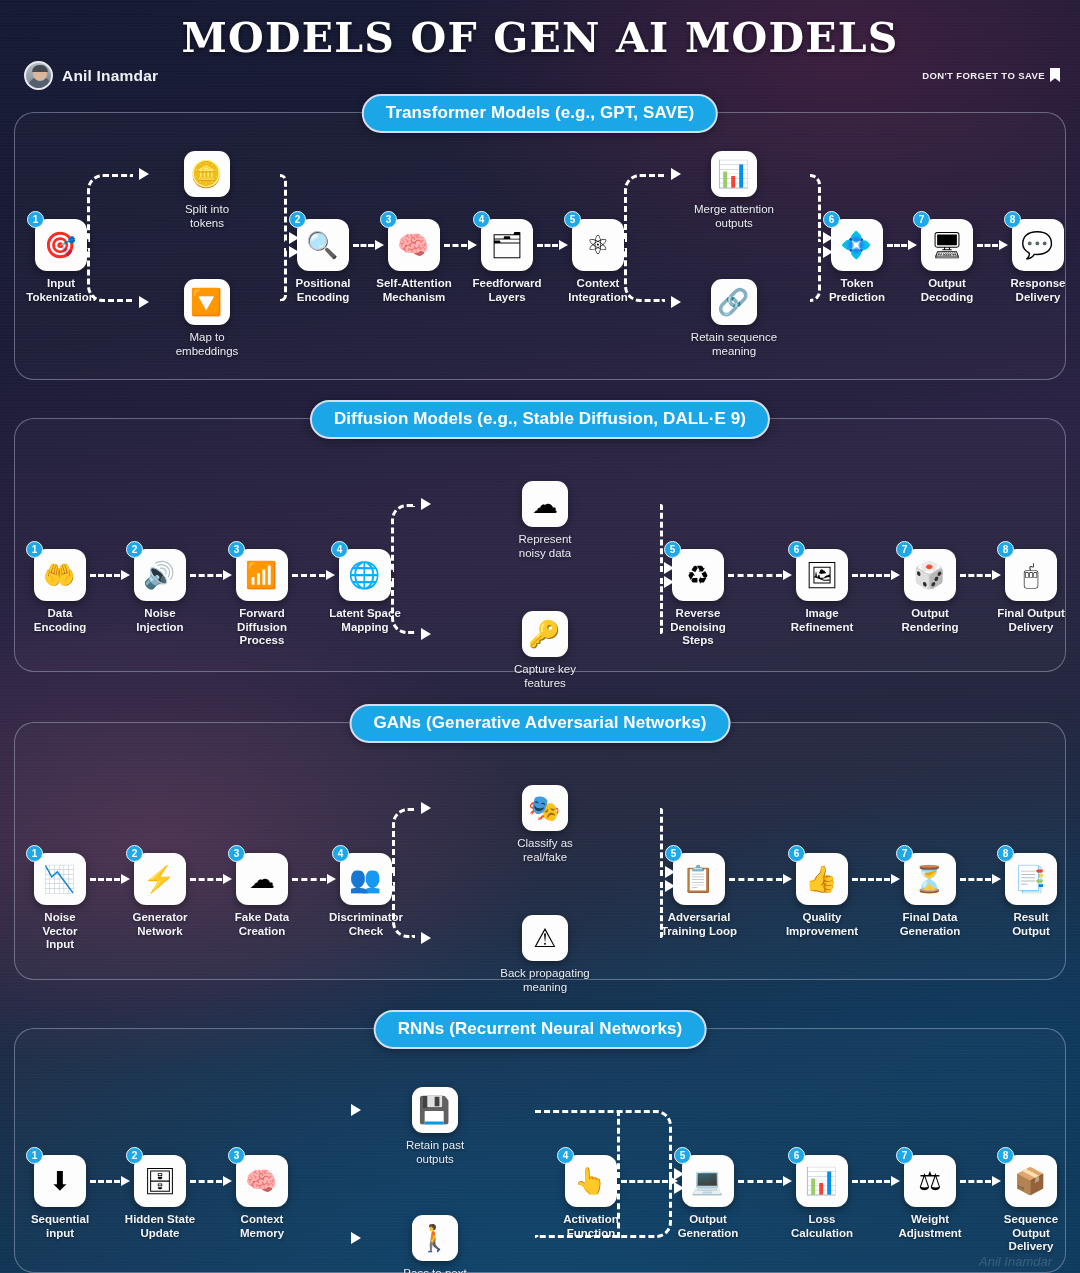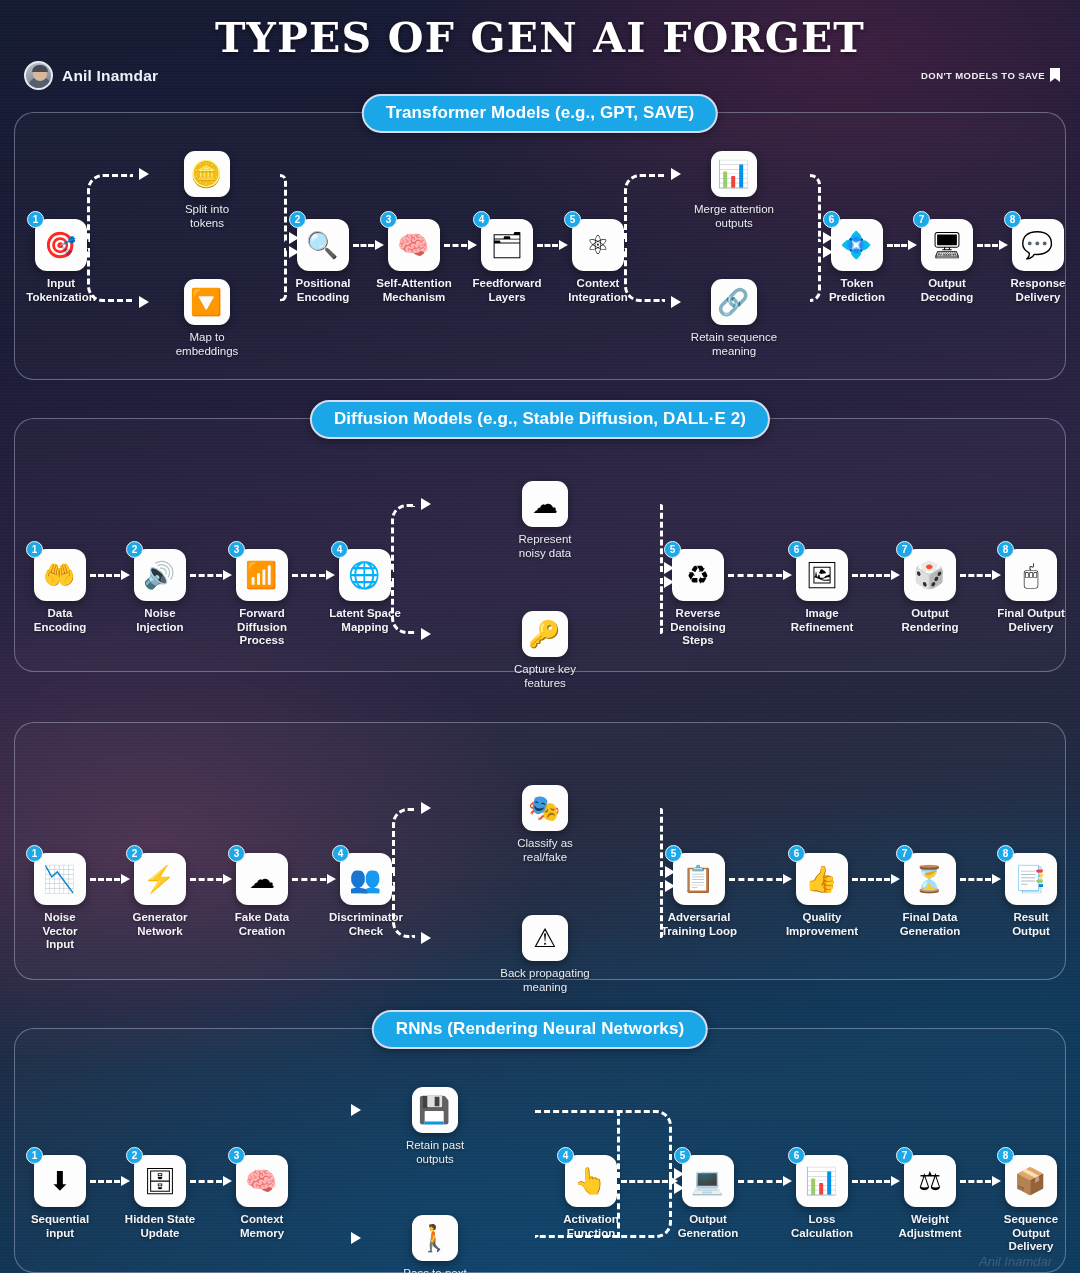--- a/index.html
+++ b/index.html
@@ -91,33 +91,33 @@
   .ico{ font-size:26px; line-height:1; }
   .wm { position:absolute; right:28px; bottom:4px; font-size:13px; color:rgba(255,255,255,.16);
         font-style:italic; }
 </style>
 </head>
 <body>
 
 <div id="bg"></div>
 <div id="noise"></div>
 
-<div class="title">TYPES OF GEN AI FORGET</div>
+<div class="title">MODELS OF GEN AI MODELS</div>
 
 <div class="author">
   <div class="avatar">
     <div class="body"></div>
       <div class="face"></div>
       <div class="hair"></div>
   </div>
   <div class="author-name">Anil Inamdar</div>
 </div>
 
 <div class="save-note">
-  <span>DON'T MODELS TO SAVE</span>
+  <span>DON'T FORGET TO SAVE</span>
   <span class="bookmark"></span>
 </div>
 
 <div id="sections-root">
     <div class="section" style="top: 112px; height: 268px;">
       <div class="pill">Transformer Models (e.g., GPT, SAVE)</div>
       <div class="flow">
         <div class="node" style="left: 46px; top: 106px;">
           <div class="tile">
             <div class="badge">1</div>
@@ -230,21 +230,21 @@
         <div class="brk bl" style="left: 609px; top: 135px; width: 41px; height: 54px;"></div>
         <div class="ahead" style="left: 656px; top: 55px;"></div>
         <div class="ahead" style="left: 656px; top: 183px;"></div>
         <div class="brk tr" style="left: 795px; top: 61px; width: 11px; height: 68px;"></div>
         <div class="brk br" style="left: 795px; top: 135px; width: 11px; height: 54px;"></div>
         <div class="ahead" style="left: 808px; top: 119px;"></div>
         <div class="ahead" style="left: 808px; top: 133px;"></div>
       </div>
     </div>
     <div class="section" style="top: 418px; height: 254px;">
-      <div class="pill">Diffusion Models (e.g., Stable Diffusion, DALL·E 2)</div>
+      <div class="pill">Diffusion Models (e.g., Stable Diffusion, DALL·E 9)</div>
       <div class="flow">
         <div class="node" style="left: 45px; top: 130px;">
           <div class="tile">
             <div class="badge">1</div>
             <div class="ico">🤲</div>
           </div>
           <div class="nlabel">Data<br>Encoding</div>
         </div>
         <div class="node" style="left: 145px; top: 130px;">
           <div class="tile">
@@ -335,20 +335,21 @@
         <div class="brk bl" style="left: 376px; top: 159px; width: 24px; height: 56px;"></div>
         <div class="ahead" style="left: 406px; top: 79px;"></div>
         <div class="ahead" style="left: 406px; top: 209px;"></div>
         <div class="brk tr" style="left: 645px; top: 85px; width: 2px; height: 68px;"></div>
         <div class="brk br" style="left: 645px; top: 159px; width: 2px; height: 56px;"></div>
         <div class="ahead" style="left: 649px; top: 143px;"></div>
         <div class="ahead" style="left: 649px; top: 157px;"></div>
       </div>
     </div>
     <div class="section" style="top: 722px; height: 258px;">
+      <div class="pill">GANs (Generative Adversarial Networks)</div>
       <div class="flow">
         <div class="node" style="left: 45px; top: 130px;">
           <div class="tile">
             <div class="badge">1</div>
             <div class="ico">📉</div>
           </div>
           <div class="nlabel">Noise<br>Vector<br>Input</div>
         </div>
         <div class="node" style="left: 145px; top: 130px;">
           <div class="tile">
@@ -439,21 +440,21 @@
         <div class="brk bl" style="left: 377px; top: 159px; width: 23px; height: 56px;"></div>
         <div class="ahead" style="left: 406px; top: 79px;"></div>
         <div class="ahead" style="left: 406px; top: 209px;"></div>
         <div class="brk tr" style="left: 645px; top: 85px; width: 3px; height: 68px;"></div>
         <div class="brk br" style="left: 645px; top: 159px; width: 3px; height: 56px;"></div>
         <div class="ahead" style="left: 650px; top: 143px;"></div>
         <div class="ahead" style="left: 650px; top: 157px;"></div>
       </div>
     </div>
     <div class="section" style="top: 1028px; height: 245px;">
-      <div class="pill">RNNs (Rendering Neural Networks)</div>
+      <div class="pill">RNNs (Recurrent Neural Networks)</div>
       <div class="flow">
         <div class="node" style="left: 45px; top: 126px;">
           <div class="tile">
             <div class="badge">1</div>
             <div class="ico">⬇</div>
           </div>
           <div class="nlabel">Sequential<br>input</div>
         </div>
         <div class="node" style="left: 145px; top: 126px;">
           <div class="tile">

